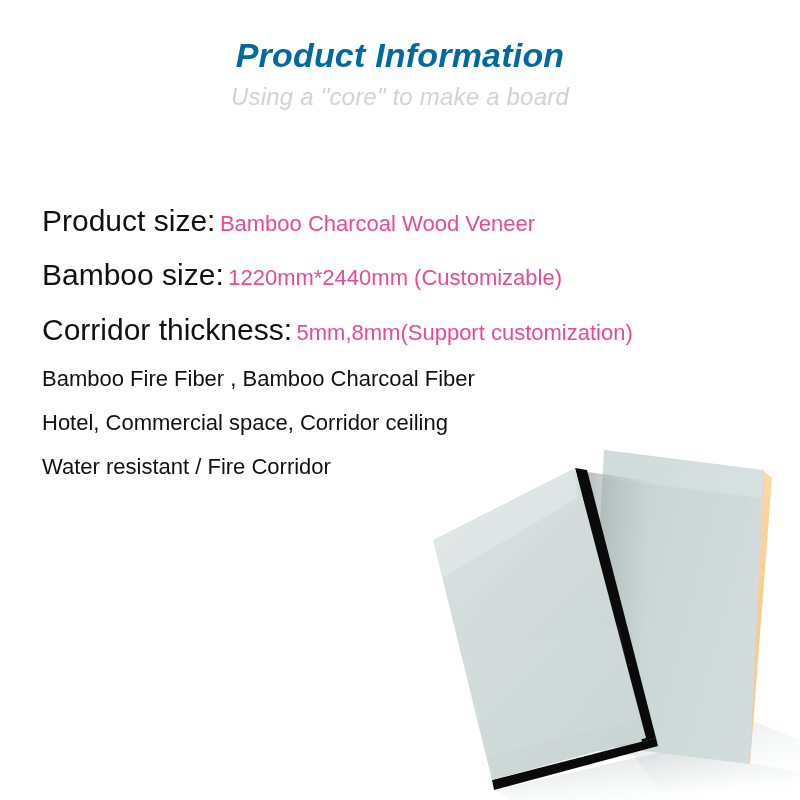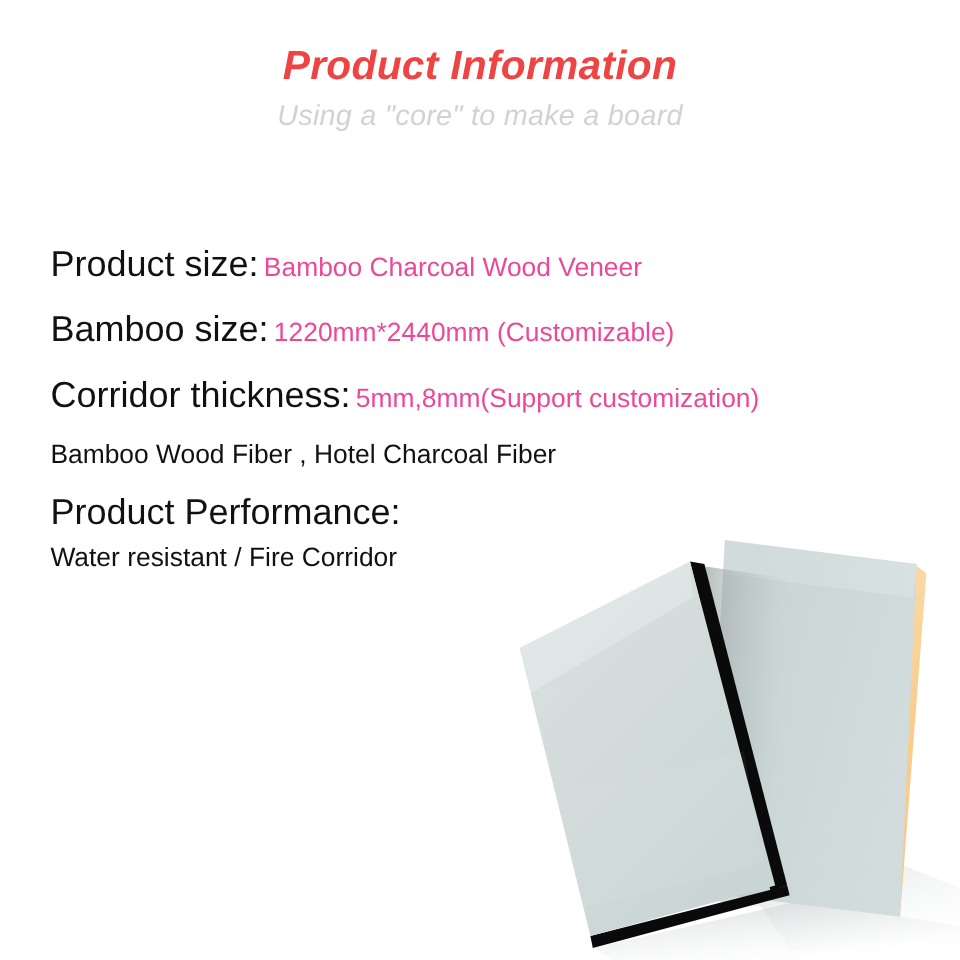--- a/index.html
+++ b/index.html
@@ -22,21 +22,21 @@
     top: 0;
     width: 800px;
     text-align: center;
   }
   #title {
     margin: 0;
     padding-top: 38px;
     font-size: 34px;
     font-weight: bold;
     font-style: italic;
-    color: #ef4444;
+    color: #0369a1;
     letter-spacing: 0.2px;
     line-height: 1.05;
   }
   #subtitle {
     margin: 0;
     padding-top: 10px;
     font-size: 24px;
     font-style: italic;
     font-weight: normal;
     color: #d2d2d2;
@@ -109,26 +109,24 @@
   <div class="spec-row">
     <span class="spec-label">Bamboo size:</span>
     <span class="spec-value">1220mm*2440mm (Customizable)</span>
   </div>
 
   <div class="spec-row">
     <span class="spec-label">Corridor thickness:</span>
     <span class="spec-value">5mm,8mm(Support customization)</span>
   </div>
 
-  <span class="spec-value-line">Bamboo Wood Fiber , Hotel Charcoal Fiber</span>
+  <span class="spec-value-line">Bamboo Fire Fiber , Bamboo Charcoal Fiber</span>
 
+  <span class="spec-value-line">Hotel, Commercial space, Corridor ceiling</span>
 
-  <div class="spec-row block-row">
-    <span class="spec-label">Product Performance:</span>
-  </div>
   <span class="spec-value-line">Water resistant / Fire Corridor</span>
 
 </div>
 
 <div id="product-photo">
   <svg width="380" height="380" viewBox="0 0 380 380" xmlns="http://www.w3.org/2000/svg">
     <defs>
       <linearGradient id="backFace" x1="0" y1="0" x2="1" y2="0.45">
         <stop offset="0%" stop-color="#c6d2d3"></stop>
         <stop offset="55%" stop-color="#ccd7d8"></stop>

